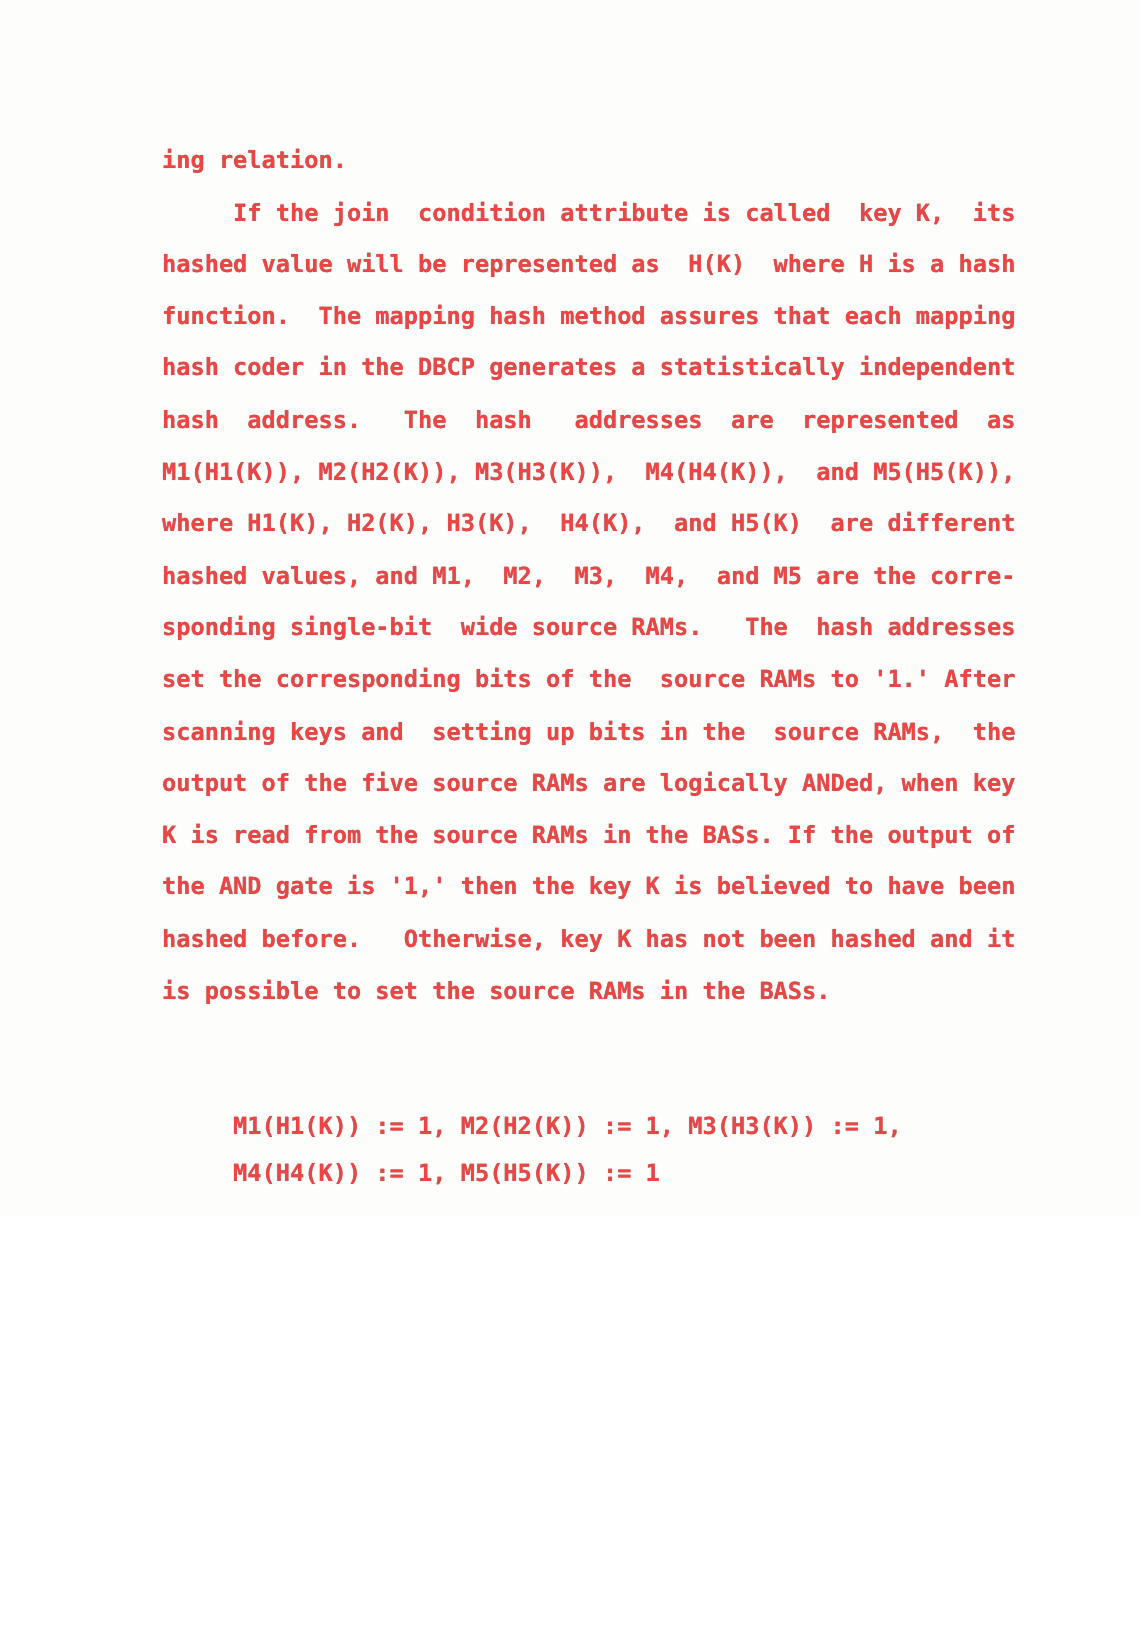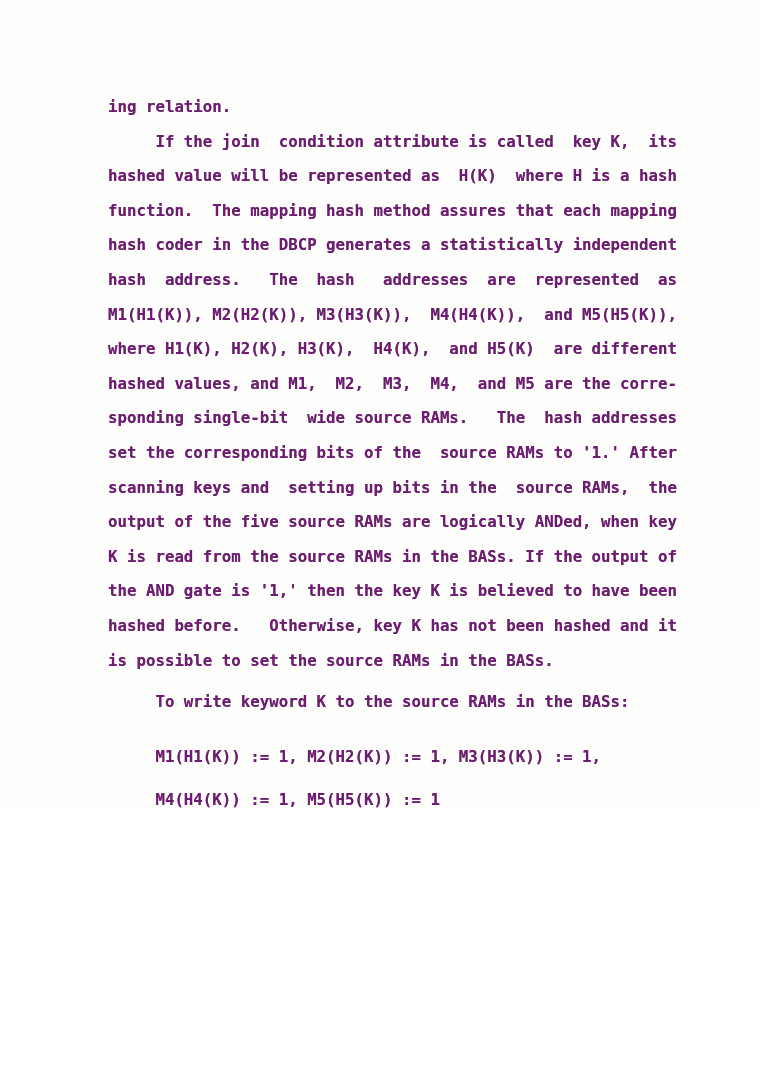--- a/index.html
+++ b/index.html
@@ -8,35 +8,35 @@
     background: #ffffff;
   }
   .page {
     position: relative;
     width: 760px;
     height: 810px;
     background: #fdfdfb;
     overflow: hidden;
     font-family: "DejaVu Sans Mono", "Liberation Mono", monospace;
     font-weight: bold;
-    color: #701a75;
+    color: #ef4444;
   }
   .tblock {
     position: absolute;
     left: 108px;
     margin: 0;
     font-family: inherit;
     font-size: 15.75px;
     line-height: 34.6px;
     white-space: pre;
     letter-spacing: 0;
     text-shadow: 0 0 0.5px rgba(24, 18, 12, 0.55);
   }
   .tblock.code {
-    line-height: 43px;
+    line-height: 31px;
   }
   .pagenum {
     position: absolute;
     left: 320px;
     top: 972px;
     margin: 0;
     font-family: Liberation Sans, sans-serif;
     font-size: 15.75px;
     line-height: 22px;
     white-space: pre;
@@ -59,21 +59,20 @@
 hashed values, and M1,  M2,  M3,  M4,  and M5 are the corre-
 sponding single-bit  wide source RAMs.   The  hash addresses
 set the corresponding bits of the  source RAMs to '1.' After
 scanning keys and  setting up bits in the  source RAMs,  the
 output of the five source RAMs are logically ANDed, when key
 K is read from the source RAMs in the BASs. If the output of
 the AND gate is '1,' then the key K is believed to have been
 hashed before.   Otherwise, key K has not been hashed and it
 is possible to set the source RAMs in the BASs.</pre>
 
-  <pre class="tblock" style="top: 685px;">     To write keyword K to the source RAMs in the BASs:</pre>
 
   <pre class="tblock code" style="top: 735px;">     M1(H1(K)) := 1, M2(H2(K)) := 1, M3(H3(K)) := 1,
      M4(H4(K)) := 1, M5(H5(K)) := 1</pre>
 
 
 
   <div class="pagenum">-119-</div>
 
 </div>
 

